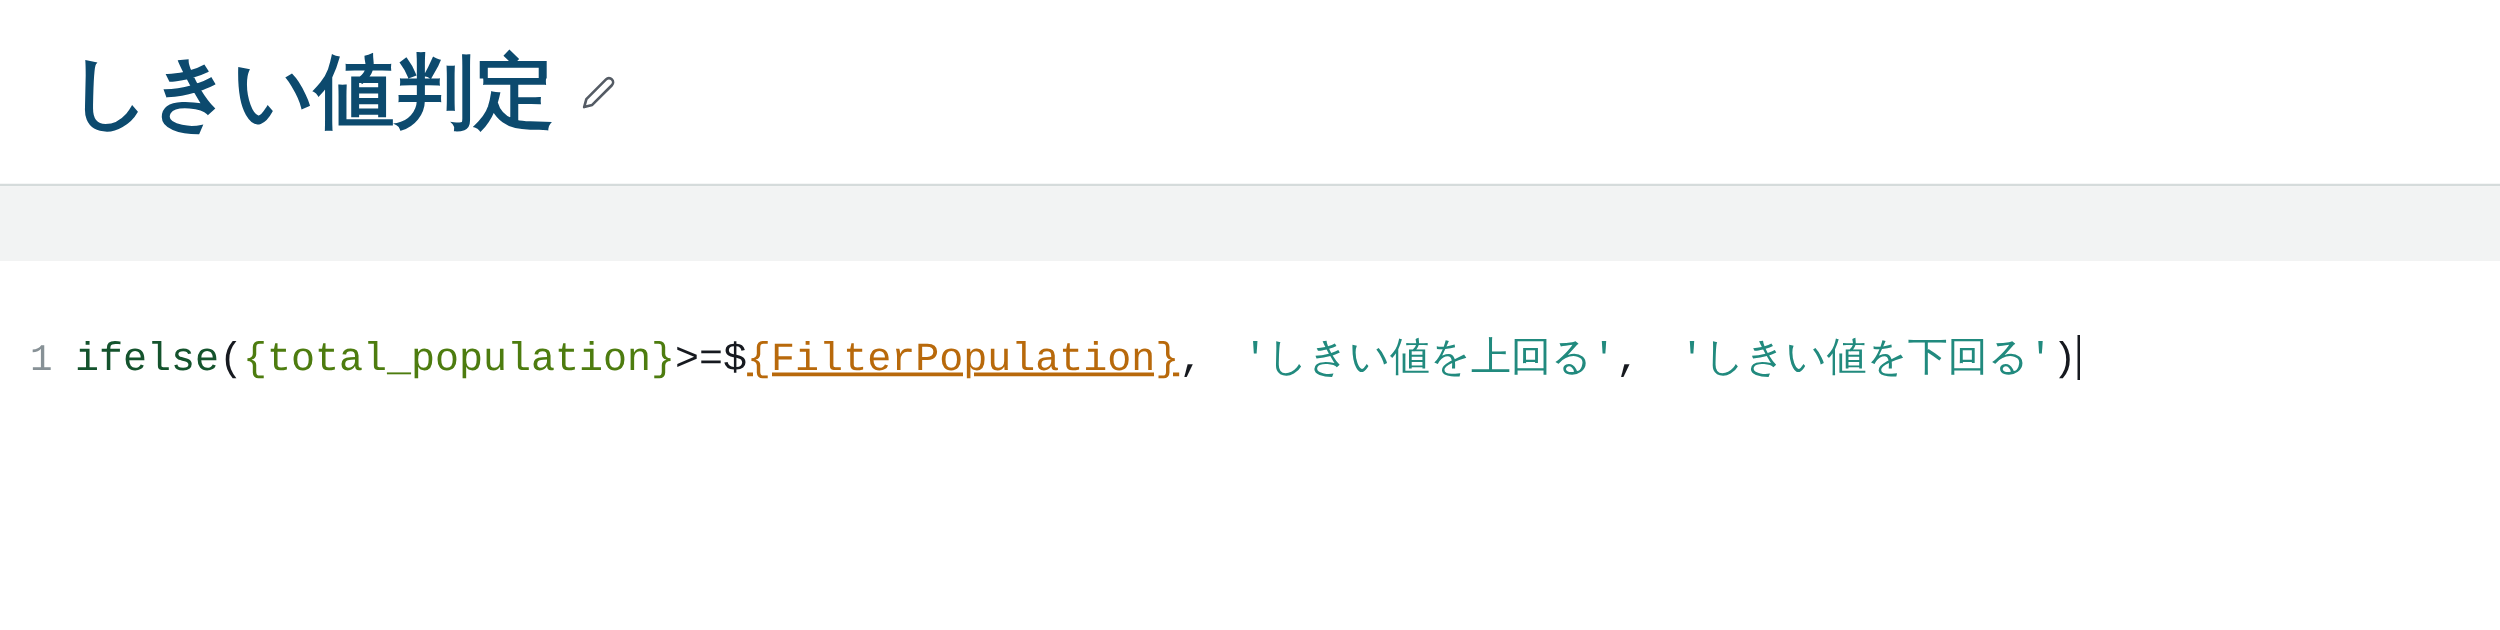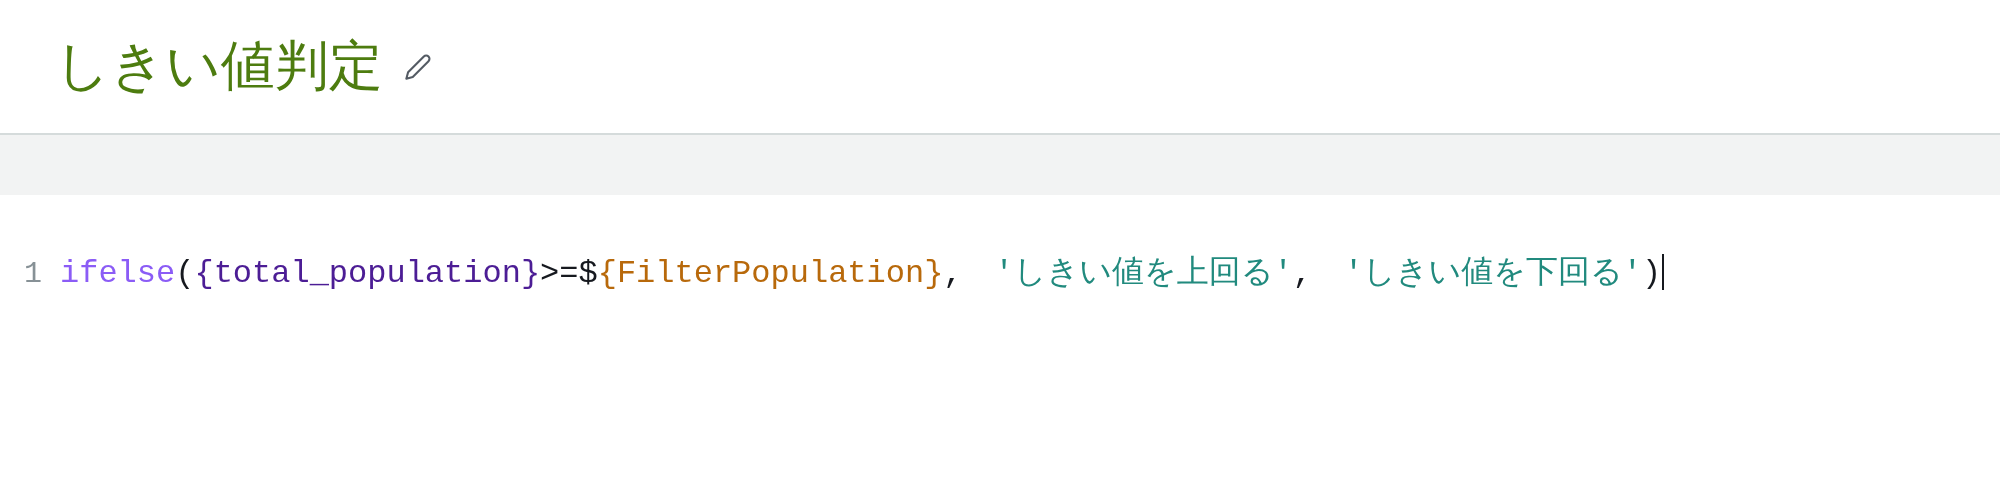--- a/index.html
+++ b/index.html
@@ -14,23 +14,23 @@
       height: 504px;
       overflow: hidden;
     }
     .header {
       padding: 30px 55px 30px 55px;
       display: flex;
       align-items: center;
       gap: 20px;
     }
     .title {
-      font-size: 54px;
-      font-weight: 400;
-      color: #4d7c0f;
+      font-size: 64px;
+      font-weight: 700;
+      color: #0c4a6e;
     }
     .edit-icon {
       width: 30px;
       height: 30px;
       display: flex;
       align-items: center;
       justify-content: center;
       cursor: pointer;
       color: #545b64;
     }
@@ -65,30 +65,31 @@
       padding-right: 18px;
       color: #879196;
       user-select: none;
       font-size: 30px;
     }
     .code-content {
       white-space: pre;
       position: relative;
     }
     .tok-func {
-      color: #8b5cf6;
+      color: #14532d;
     }
     .tok-punct {
       color: #16191f;
     }
     .tok-field {
-      color: #4c1d95;
+      color: #4d7c0f;
     }
     .tok-param {
       color: #b8690b;
+      text-decoration: underline;
     }
     .tok-string {
       color: #218a7e;
       margin-left: 32px;
     }
     .tok-op {
       color: #16191f;
     }
     .cursor {
       display: inline-block;

